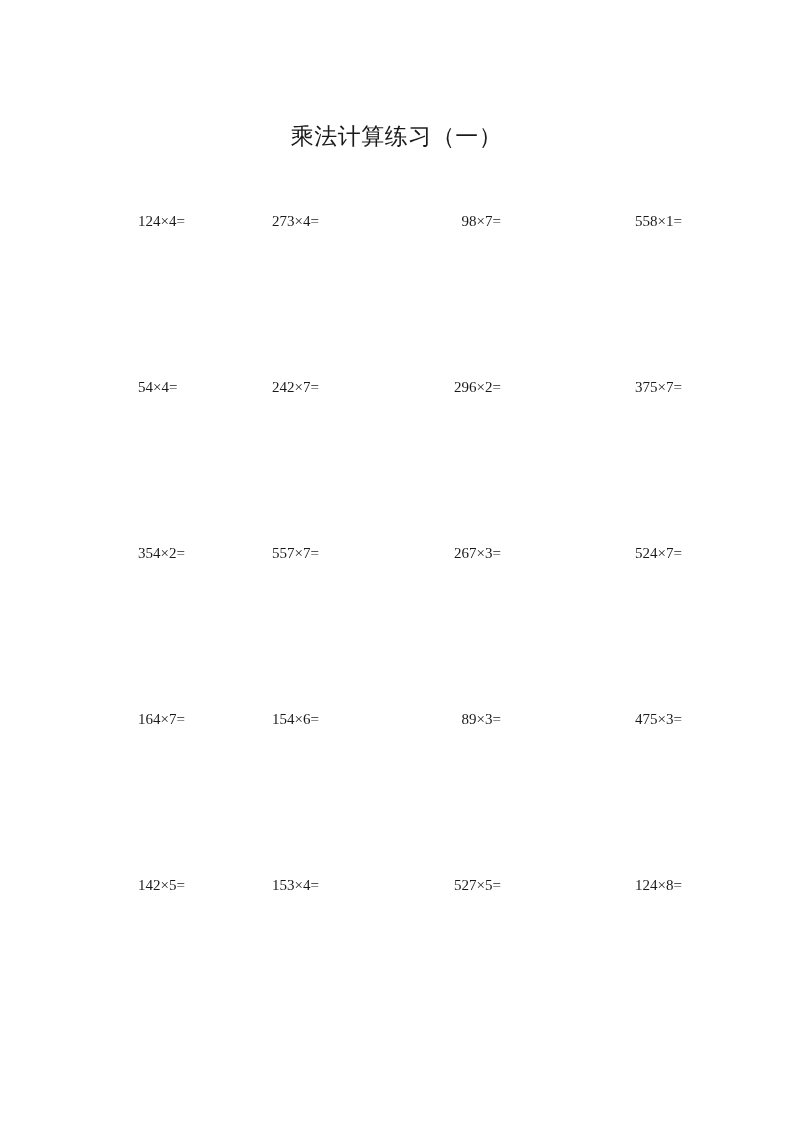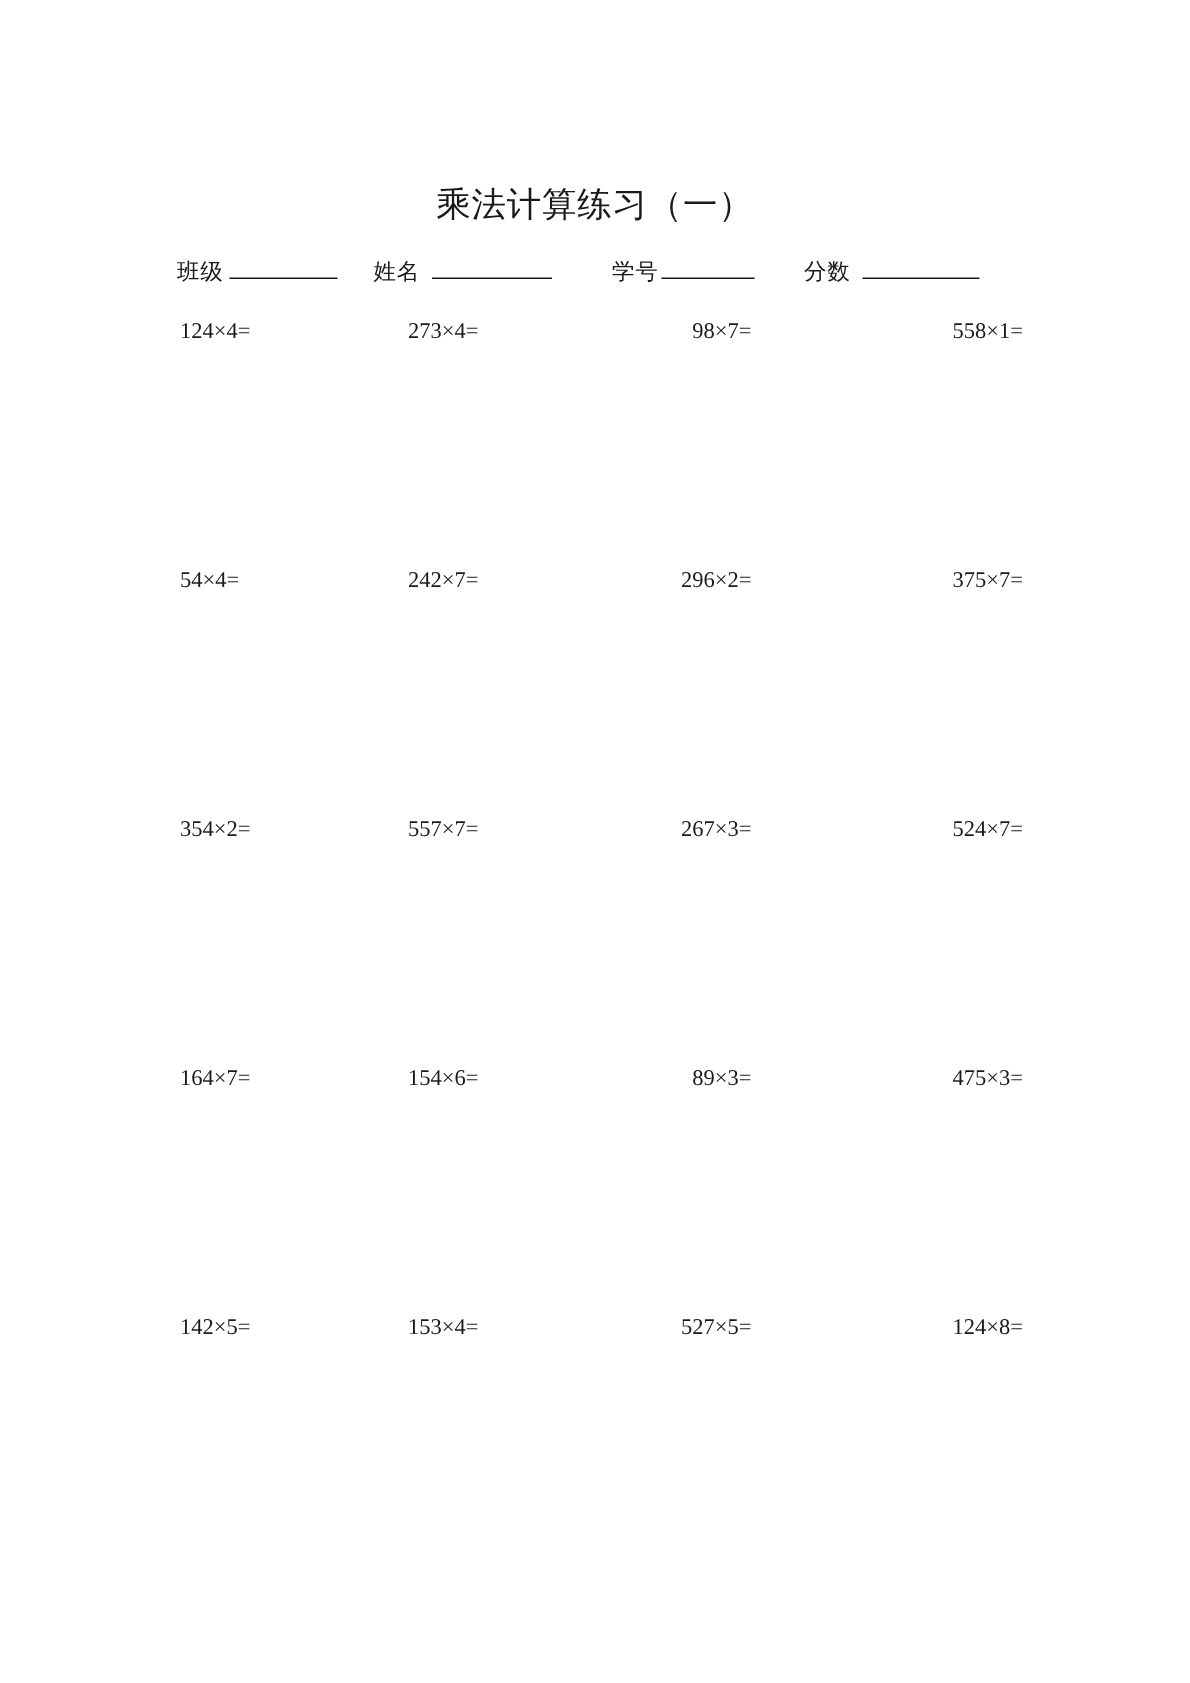--- a/index.html
+++ b/index.html
@@ -83,55 +83,32 @@
   }
   .problem {
     position: absolute;
     top: 0;
     font-size: 15px;
     line-height: 22px;
     white-space: pre;
     font-family: "Liberation Serif", "DejaVu Serif", serif;
   }
   
-  .problem.c1 { left: 120px;  text-align: center; }
+  .problem.c1 { left: 138px;  text-align: center; }
   .problem.c2 { left: 272px;  text-align: right; }
   .problem.c3 { right: 292px; text-align: right; }
   .problem.c4 { right: 111px; text-align: right; }
 </style>
 </head>
 <body>
 
 <div id="page">
 
   <div id="worksheet-title">乘法计算练习（一）</div>
 
-  <div id="info-row">
-
-    <div class="info-field" id="field-class">
-      <span class="info-label">班级</span>
-      <span class="info-blank"></span>
-    </div>
-
-    <div class="info-field" id="field-name">
-      <span class="info-label">姓名</span>
-      <span class="info-blank"></span>
-    </div>
-
-    <div class="info-field" id="field-id">
-      <span class="info-label">学号</span>
-      <span class="info-blank"></span>
-    </div>
-
-    <div class="info-field" id="field-score">
-      <span class="info-label">分数</span>
-      <span class="info-blank"></span>
-    </div>
-
-  </div>
 
   <div id="problem-grid">
 
     <div class="problem-row">
       <div class="problem c1">124×4=</div>
       <div class="problem c2">273×4=</div>
       <div class="problem c3">98×7=</div>
       <div class="problem c4">558×1=</div>
     </div>
 

